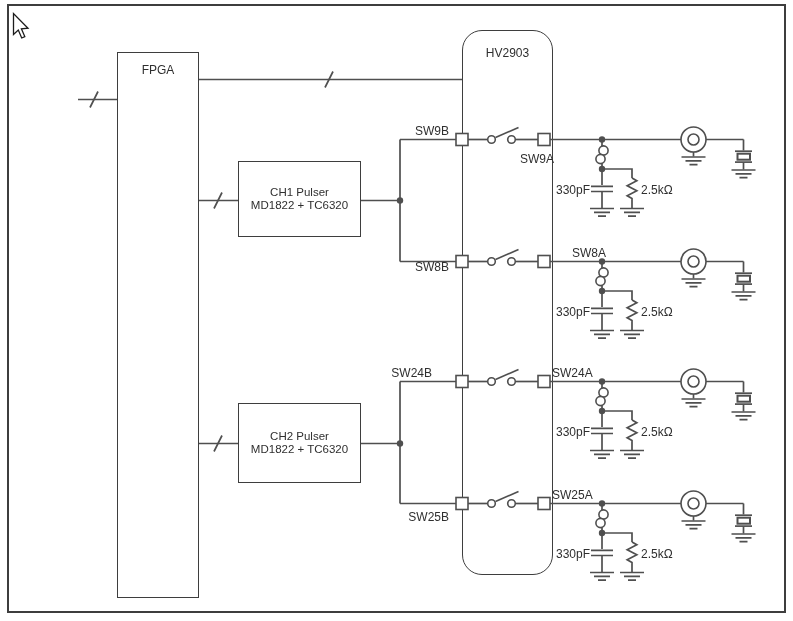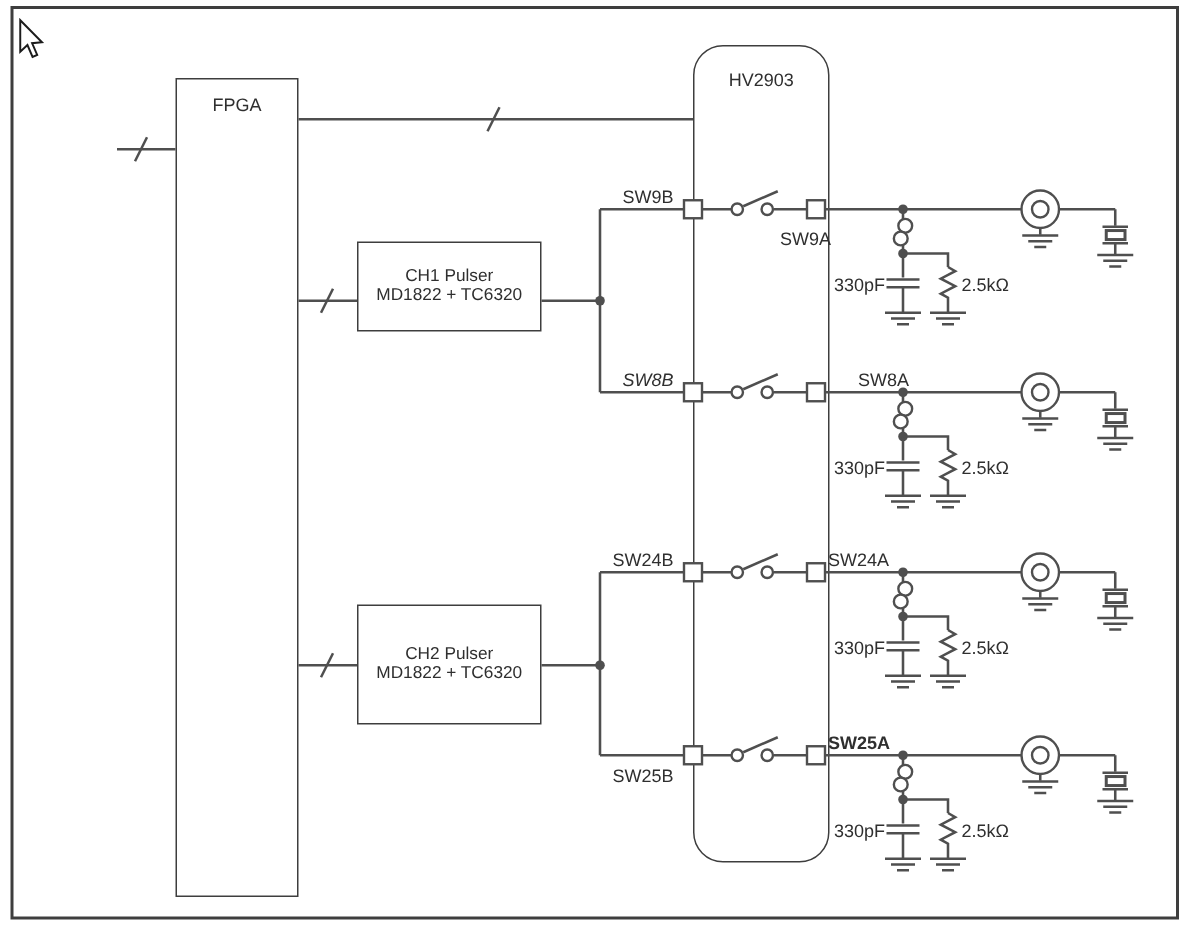--- a/index.html
+++ b/index.html
@@ -52,21 +52,21 @@
 
 
   <div class="box" style="left:117px;top:52px;width:82px;height:546px;">
     <div class="toplbl" style="top:11px;">FPGA</div>
   </div>
 
   <div class="box" style="left:462px;top:30px;width:91px;height:545px;border-radius:20px;">
     <div class="toplbl" style="top:16px;">HV2903</div>
   </div>
 
-  <div class="box" style="left:238px;top:161px;width:123px;height:60px;">
+  <div class="box" style="left:238px;top:161px;width:123px;height:76px;">
     <div class="centerlbl">
       <span>CH1 Pulser</span>
       <span>MD1822 + TC6320</span>
     </div>
   </div>
 
   <div class="box" style="left:238px;top:403px;width:123px;height:80px;text-align:right;">
     <div class="centerlbl">
       <span>CH2 Pulser</span>
       <span>MD1822 + TC6320</span>
@@ -164,26 +164,26 @@
     <use href="#chrow" y="139.5"></use>
     <use href="#chrow" y="261.5"></use>
     <use href="#chrow" y="381.5"></use>
     <use href="#chrow" y="503.5"></use>
 
     <path d="M13.5,13.5 L13.5,34.5 L18.3,30 L21.7,38 L24.8,36.6 L21.4,28.8 L28,28.2 Z" fill="#ffffff" stroke="#1c1c1c" stroke-width="1.3"></path>
   </svg>
 
   <div class="lbl r" style="left:369px;top:125px;width:80px;">SW9B</div>
   <div class="lbl" style="left:520px;top:125px;margin-top:28px;">SW9A</div>
-  <div class="lbl r" style="left:369px;top:247px;width:80px;font-style:italic;">SW8B</div>
+  <div class="lbl r" style="left:369px;top:261px;width:80px;">SW8B</div>
   <div class="lbl" style="left:552px;top:247px;margin-left:20px;">SW8A</div>
-  <div class="lbl r" style="left:369px;top:367px;width:80px;">SW24B</div>
+  <div class="lbl r" style="left:352px;top:367px;width:80px;">SW24B</div>
   <div class="lbl" style="left:552px;top:367px;">SW24A</div>
   <div class="lbl r" style="left:369px;top:511px;width:80px;">SW25B</div>
-  <div class="lbl" style="left:552px;top:489px;font-weight:bold;">SW25A</div>
+  <div class="lbl" style="left:552px;top:489px;">SW25A</div>
 
   <div class="lbl r" style="left:512px;top:184px;width:78px;">330pF</div>
   <div class="lbl" style="left:641px;top:184px;">2.5kΩ</div>
   <div class="lbl r" style="left:512px;top:306px;width:78px;">330pF</div>
   <div class="lbl" style="left:641px;top:306px;">2.5kΩ</div>
   <div class="lbl r" style="left:512px;top:426px;width:78px;">330pF</div>
   <div class="lbl" style="left:641px;top:426px;">2.5kΩ</div>
   <div class="lbl r" style="left:512px;top:548px;width:78px;">330pF</div>
   <div class="lbl" style="left:641px;top:548px;">2.5kΩ</div>
 

